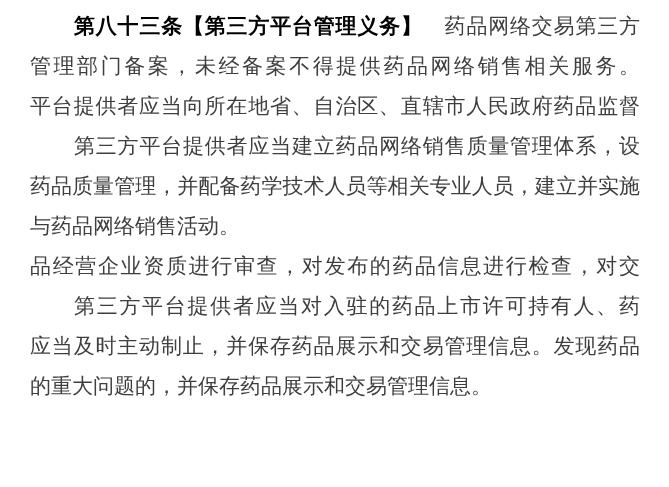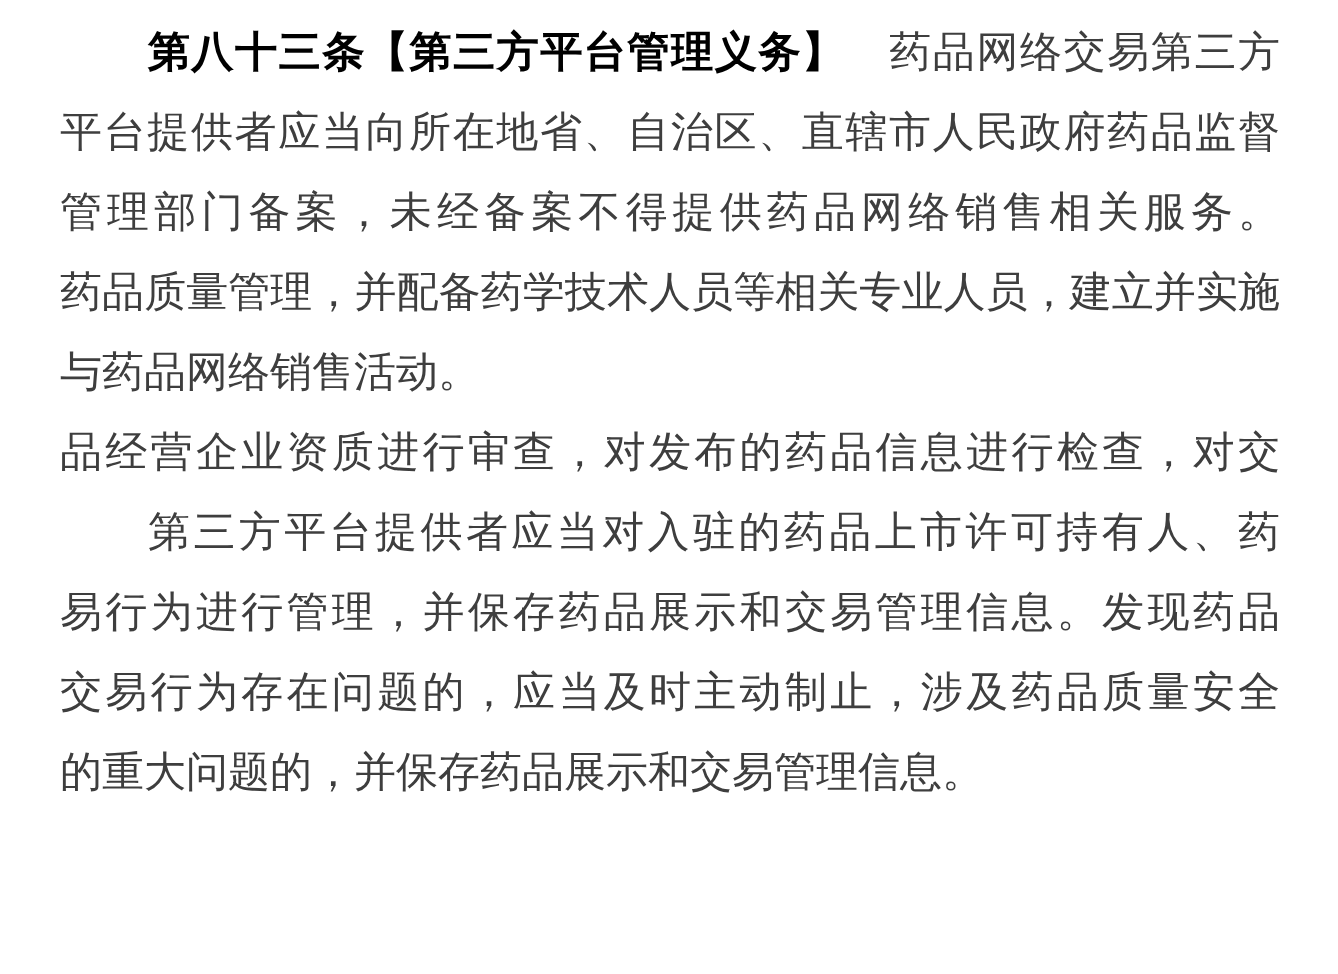--- a/index.html
+++ b/index.html
@@ -43,23 +43,23 @@
     font-weight: bold;
     color: var(--heading-color, #000000);
   }
 </style>
 </head>
 <body>
 
 <div class="page">
   <div class="doc" id="doc">
       <div class="line indent"><span class="heading-seg">第八十三条【第三方平台管理义务】</span><span>　药品网络交易第三方</span></div>
+      <div class="line"><span>管理部门备案，未经备案不得提供药品网络销售相关服务。</span></div>
       <div class="line"><span>平台提供者应当向所在地省、自治区、直辖市人民政府药品监督</span></div>
-      <div class="line"><span>管理部门备案，未经备案不得提供药品网络销售相关服务。</span></div>
+      <div class="line indent"><span>第三方平台提供者应当建立药品网络销售质量管理体系，设</span></div>
       <div class="line"><span>药品质量管理，并配备药学技术人员等相关专业人员，建立并实施</span></div>
       <div class="line left"><span>与药品网络销售活动。</span></div>
       <div class="line"><span>品经营企业资质进行审查，对发布的药品信息进行检查，对交</span></div>
       <div class="line indent"><span>第三方平台提供者应当对入驻的药品上市许可持有人、药</span></div>
-      <div class="line"><span>易行为进行管理，并保存药品展示和交易管理信息。发现药品</span></div>
-      <div class="line"><span>交易行为存在问题的，应当及时主动制止，涉及药品质量安全</span></div>
+      <div class="line"><span>应当及时主动制止，并保存药品展示和交易管理信息。发现药品</span></div>
       <div class="line left"><span>的重大问题的，并保存药品展示和交易管理信息。</span></div>
     </div>
 </div>
 
 </body></html>

